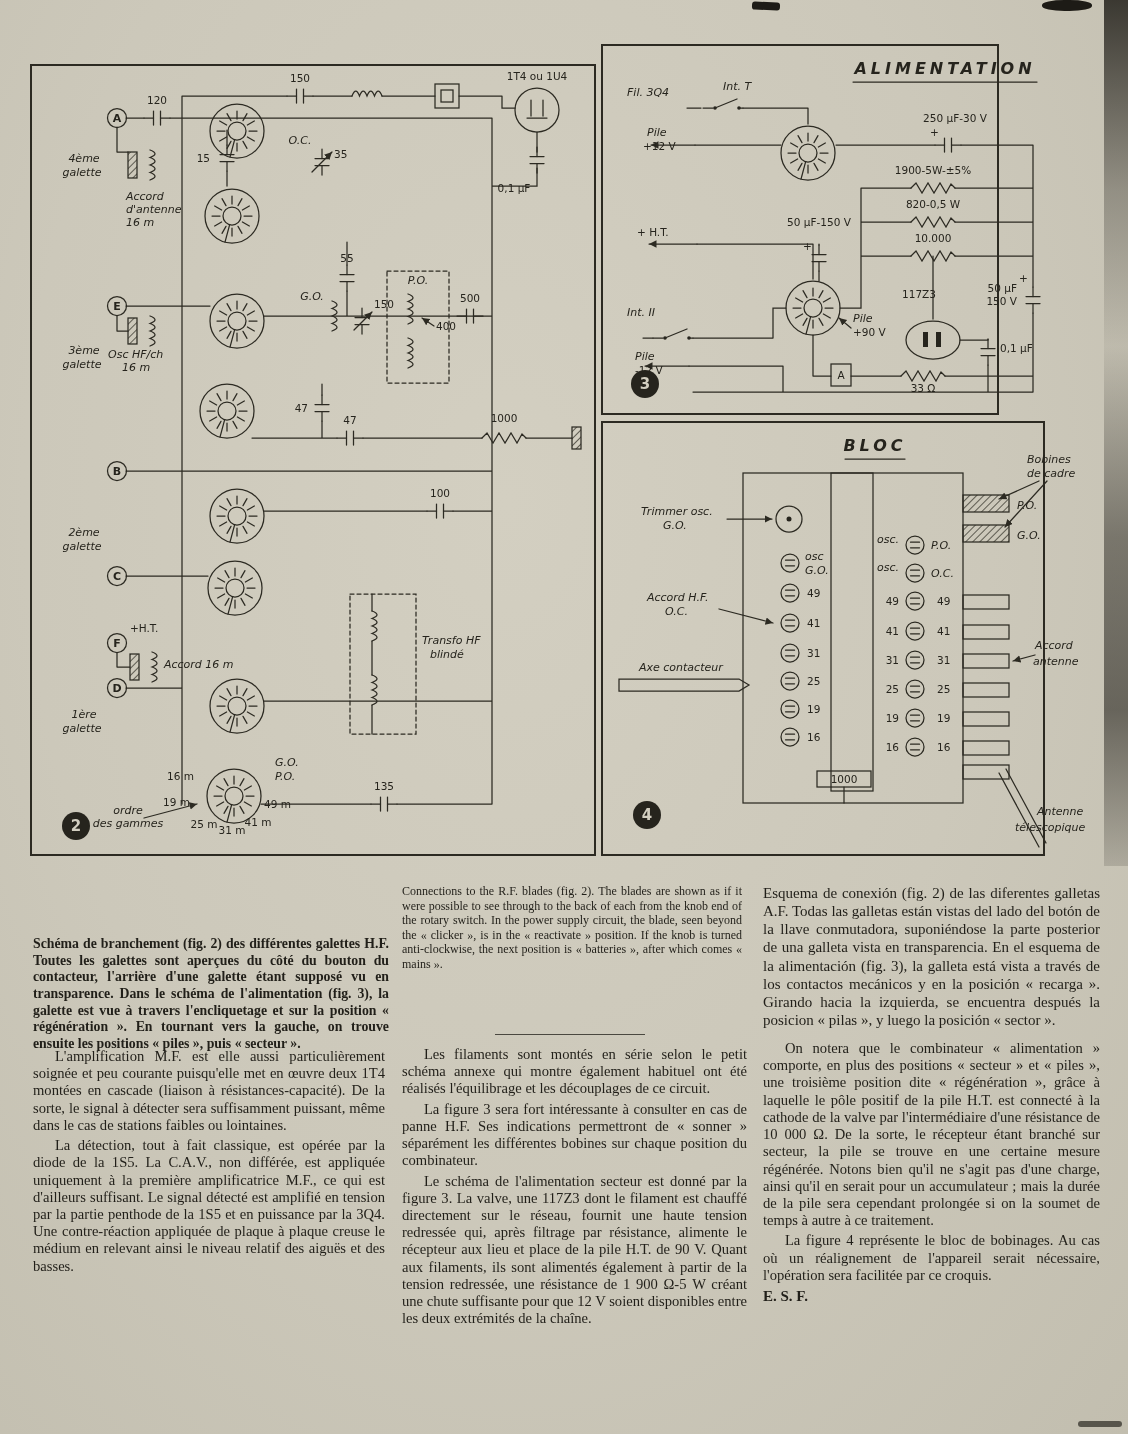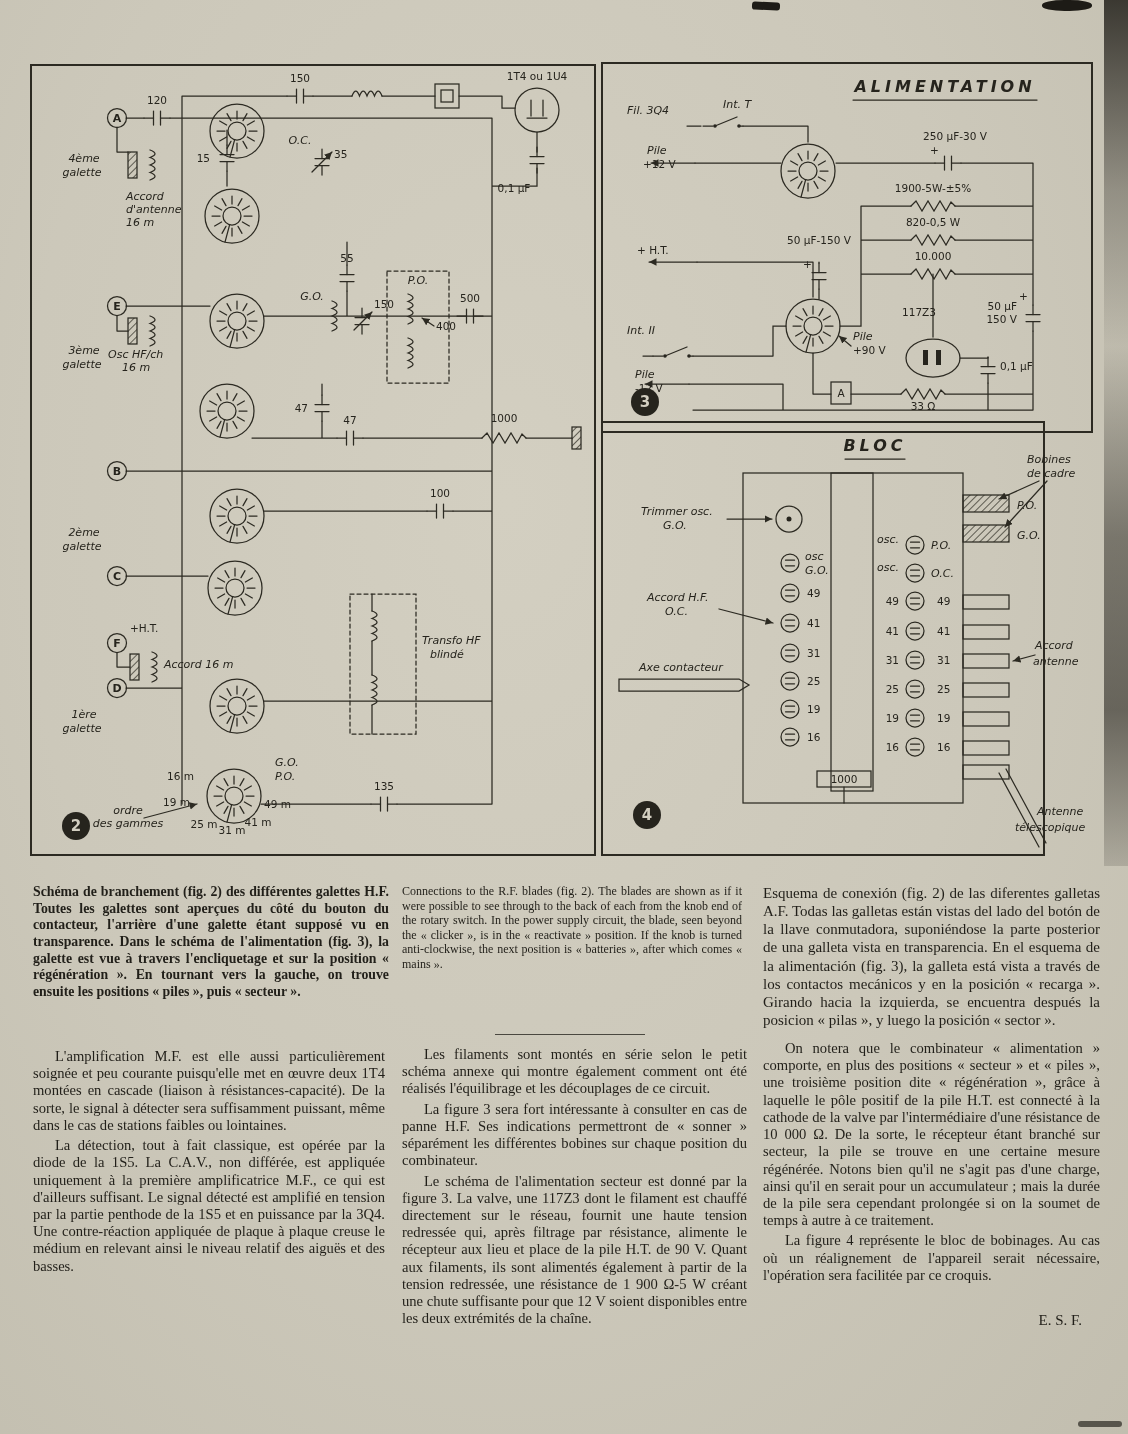--- a/index.html
+++ b/index.html
@@ -2,43 +2,43 @@
 <html><head>
 <meta charset="utf-8">
 <style>
   *{margin:0;padding:0;box-sizing:border-box}
   html,body{background:#6d685e}
   .page{position:relative;width:1128px;height:1434px;margin:0 auto;overflow:hidden;
         background:radial-gradient(ellipse at 45% 35%, #d3cfc1 0%, #ccc8ba 55%, #c2beaf 100%);
         font-family:"Liberation Serif",serif;color:#211f19}
   .figbox{position:absolute;border:2px solid #2c2a22}
   #fig2{left:30px;top:64px;width:566px;height:792px}
-  #fig3{left:601px;top:62px;width:492px;height:371px}
+  #fig3{left:601px;top:44px;width:398px;height:371px}
   #fig4{left:601px;top:421px;width:444px;height:435px}
   svg.schematic{display:block;stroke:#2c2a22;fill:none;stroke-width:1.25;stroke-linecap:round}
   svg.schematic text{font-family:"DejaVu Sans",sans-serif;font-size:10.5px;fill:#26241d;stroke:none}
   svg.schematic text.it{font-style:italic;font-size:11px}
   svg.schematic text.ttl{font-size:16px;font-weight:700;font-style:italic;letter-spacing:4px}
   svg.schematic text.term{font-weight:700;font-size:11px}
   svg.schematic text.badge-num{font-size:15px;font-weight:700;fill:#d2cec0;font-style:normal}
   svg .fillink{fill:#26241d;stroke:none}
   .cap{position:absolute;text-align:justify;line-height:1.21}
-  #cap-fr{left:33px;top:884px;width:356px;font-weight:700;font-size:13.8px}
+  #cap-fr{left:33px;top:936px;width:356px;font-weight:700;font-size:13.8px}
   #cap-en{left:402px;top:884px;width:340px;font-size:12px}
   #cap-es{left:763px;top:884px;width:337px;font-size:15px}
   .rule{position:absolute;height:1px;background:#4a4840}
   #rule2{left:495px;top:1034px;width:150px}
   .bodycol{position:absolute;font-size:14.6px;line-height:1.18;text-align:justify}
   #b1{left:33px;top:1048px;width:352px}
   #b2{left:402px;top:1046px;width:345px}
   #b3{left:763px;top:1040px;width:337px}
   .para{text-indent:1.5em;margin-bottom:3px}
   .para.noindent{text-indent:0}
   .para.gap{}
-  .sig{text-align:right;font-weight:400;margin-top:28px;padding-right:18px;font-size:15px}
+  .sig{text-align:left;font-weight:700;margin-top:4px;padding-right:18px;font-size:15px}
   .edge{position:absolute;right:0;top:0;width:24px;height:866px;pointer-events:none;
         background:linear-gradient(to bottom, rgba(24,22,17,.8), rgba(24,22,17,.3) 22%,
                    rgba(24,22,17,.06) 40%, rgba(24,22,17,.45) 62%, rgba(24,22,17,.55) 82%, rgba(24,22,17,.15));}
   .mark{position:absolute;background:#1d1b16}
   #mark1{left:752px;top:2px;width:28px;height:8px;border-radius:3px;transform:rotate(2deg)}
   #mark2{left:1042px;top:0;width:50px;height:11px;border-radius:45%}
   #mark3{left:1078px;top:1421px;width:44px;height:6px;border-radius:3px;opacity:.65}
 </style>
 </head>
 <body>
@@ -435,21 +435,21 @@
   <p class="cap" id="cap-fr">Schéma de branchement (fig. 2) des différentes galettes H.F. Toutes les galettes sont aperçues du côté du bouton du contacteur, l'arrière d'une galette étant supposé vu en transparence. Dans le schéma de l'alimentation (fig. 3), la galette est vue à travers l'encliquetage et sur la position « régénération ». En tournant vers la gauche, on trouve ensuite les positions « piles », puis « secteur ».</p>
   <p class="cap" id="cap-en">Connections to the R.F. blades (fig. 2). The blades are shown as if it were possible to see through to the back of each from the knob end of the rotary switch. In the power supply circuit, the blade, seen beyond the « clicker », is in the « reactivate » position. If the knob is turned anti-clockwise, the next position is « batteries », after which comes « mains ».</p>
   <p class="cap" id="cap-es">Esquema de conexión (fig. 2) de las diferentes galletas A.F. Todas las galletas están vistas del lado del botón de la llave conmutadora, suponiéndose la parte posterior de una galleta vista en transparencia. En el esquema de la alimentación (fig. 3), la galleta está vista a través de los contactos mecánicos y en la posición « recarga ». Girando hacia la izquierda, se encuentra después la posicion « pilas », y luego la posición « sector ».</p>
   <div class="rule" id="rule2"></div>
 
   <div class="bodycol" id="b1">
     <p class="para">L'amplification M.F. est elle aussi particulièrement soignée et peu courante puisqu'elle met en œuvre deux 1T4 montées en cascade (liaison à résistances-capacité). De la sorte, le signal à détecter sera suffisamment puissant, même dans le cas de stations faibles ou lointaines.</p>
     <p class="para">La détection, tout à fait classique, est opérée par la diode de la 1S5. La C.A.V., non différée, est appliquée uniquement à la première amplificatrice M.F., ce qui est d'ailleurs suffisant. Le signal détecté est amplifié en tension par la partie penthode de la 1S5 et en puissance par la 3Q4. Une contre-réaction appliquée de plaque à plaque creuse le médium en relevant ainsi le niveau relatif des aiguës et des basses.</p>
   </div>
   <div class="bodycol" id="b2">
-    <p class="para">Les filaments sont montés en série selon le petit schéma annexe qui montre également comment ont été réalisés l'équilibrage et les découplages de ce circuit.</p>
+    <p class="para">Les filaments sont montés en série selon le petit schéma annexe qui montre également habituel ont été réalisés l'équilibrage et les découplages de ce circuit.</p>
     <p class="para">La figure 3 sera fort intéressante à consulter en cas de panne H.F. Ses indications permettront de « sonner » séparément les différentes bobines sur chaque position du combinateur.</p>
     <p class="para">Le schéma de l'alimentation secteur est donné par la figure 3. La valve, une 117Z3 dont le filament est chauffé directement sur le réseau, fournit une haute tension redressée qui, après filtrage par résistance, alimente le récepteur aux lieu et place de la pile H.T. de 90 V. Quant aux filaments, ils sont alimentés également à partir de la tension redressée, une résistance de 1 900 Ω-5 W créant une chute suffisante pour que 12 V soient disponibles entre les deux extrémités de la chaîne.</p>
   </div>
   <div class="bodycol" id="b3">
     <p class="para">On notera que le combinateur « alimentation » comporte, en plus des positions « secteur » et « piles », une troisième position dite « régénération », grâce à laquelle le pôle positif de la pile H.T. est connecté à la cathode de la valve par l'intermédiaire d'une résistance de 10 000 Ω. De la sorte, le récepteur étant branché sur secteur, la pile se trouve en une certaine mesure régénérée. Notons bien qu'il ne s'agit pas d'une charge, ainsi qu'il en serait pour un accumulateur ; mais la durée de la pile sera cependant prolongée si on la soumet de temps à autre à ce traitement.</p>
     <p class="para gap">La figure 4 représente le bloc de bobinages. Au cas où un réalignement de l'appareil serait nécessaire, l'opération sera facilitée par ce croquis.</p>
     <p class="sig">E. S. F.</p>
   </div>
 
   <div class="edge"></div>

